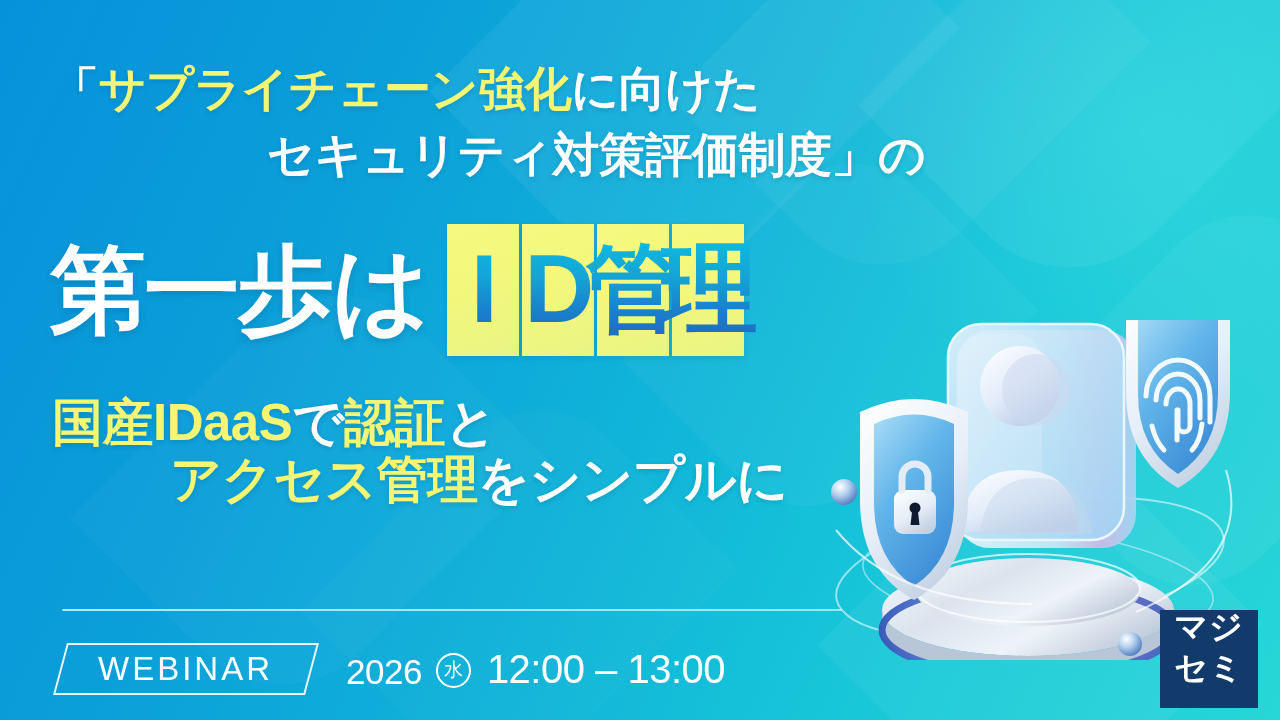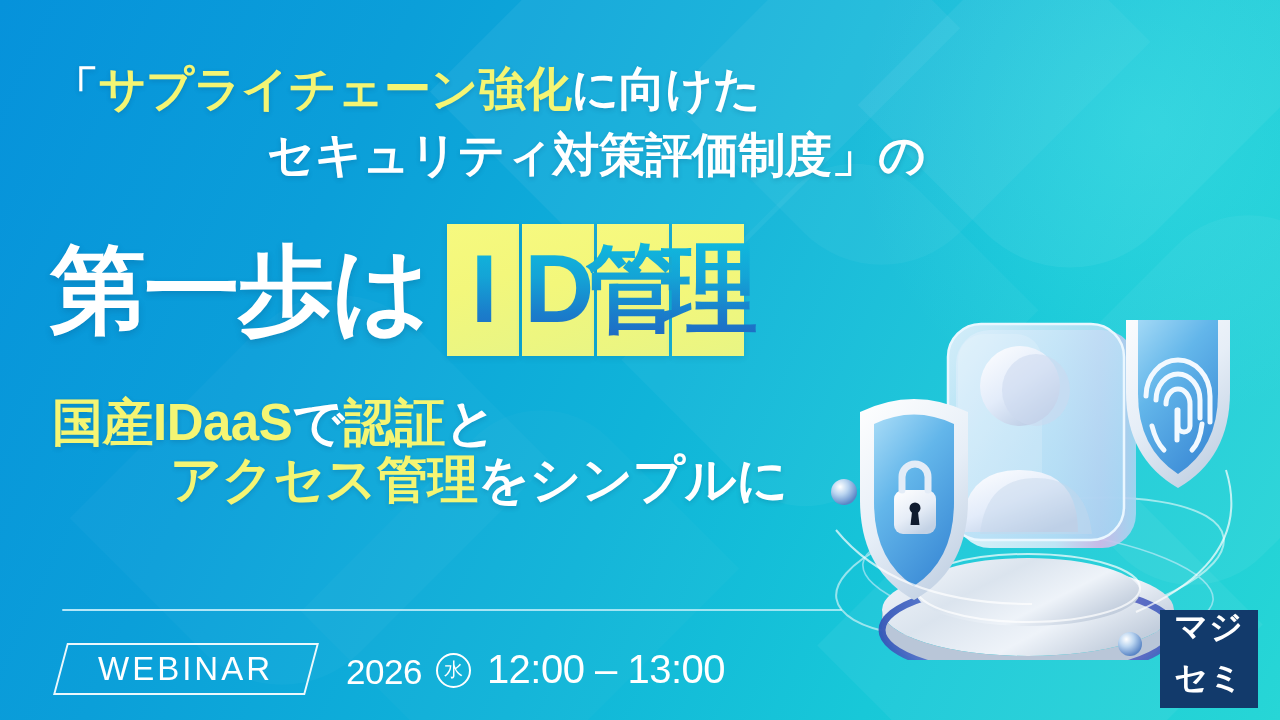--- a/index.html
+++ b/index.html
@@ -149,21 +149,21 @@
     position:absolute; right:22px; bottom:12px;
     width:98px; height:98px;
     background:#123a6b;
     display:flex; flex-direction:column;
     align-items:center; justify-content:flex-start;
     line-height:1;
   }
   .logo span{
     color:#fff; font-weight:700; font-size:33px; letter-spacing:1px;
   }
-  .logo span + span{ margin-top:18px; }
+  .logo span + span{ margin-top:8px; }
 </style>
 </head>
 <body>
 
 <div class="banner">
 
   <div class="bg-shapes">
     <div class="leaf l1"></div>
     <div class="leaf l2"></div>
     <div class="leaf l3"></div>

